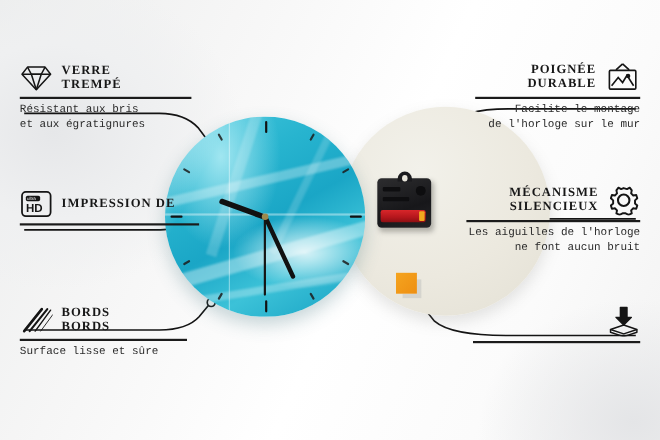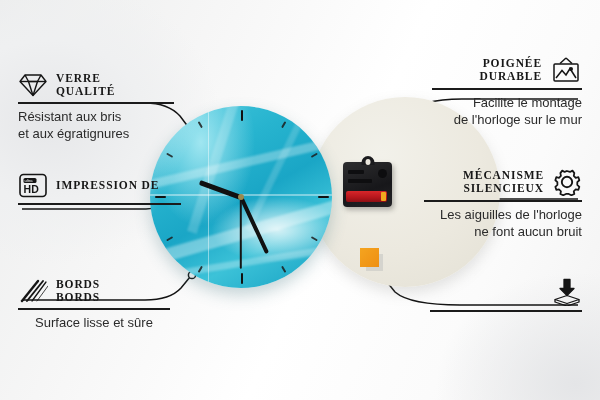--- a/index.html
+++ b/index.html
@@ -100,31 +100,31 @@
   .feat.right .head{justify-content:flex-end;}
   .titles{display:flex;flex-direction:column;line-height:1.12;}
   .titles span{
     font-family:"Liberation Serif", serif;
     font-weight:bold;font-size:11.5px;letter-spacing:.9px;color:#171717;
     white-space:nowrap;
   }
   .feat.right .titles span{text-align:right;}
   .rule{height:1.6px;background:#1b1b1b;margin-top:4px;}
   .desc{
-    margin-top:4px;font-size:13px;line-height:1.35;color:#2b2b2b;
-    font-family:Liberation Sans, sans-serif;white-space:nowrap;
+    margin-top:4px;font-size:10px;line-height:1.35;color:#2b2b2b;
+    font-family:Liberation Mono, monospace;white-space:nowrap;
   }
   .feat.right .desc{text-align:right;}
 
   .ic{flex:0 0 auto;display:block;}
 
   
-  #f-verre   {left:18px; top:58px;  width:156px;margin-top:14px;}
+  #f-verre   {left:18px; top:58px;  width:156px;}
   #f-hd      {left:18px; top:172px; width:163px;}
-  #f-bords   {left:18px; top:278px; width:152px;text-align:center;}
+  #f-bords   {left:18px; top:278px; width:152px;}
   #f-poignee {left:432px;top:56px;  width:150px;}
   #f-meca    {left:424px;top:168px; width:158px;}
   #f-entre   {left:430px;top:278px; width:152px;}
 </style>
 </head>
 <body>
 
 <div id="stage">
 
   <svg id="wires" viewBox="0 0 600 400">
@@ -195,21 +195,21 @@
         <g fill="none" stroke="#151515" stroke-width="1.4" stroke-linejoin="round">
           <path d="M7,3 L23,3 L28,9.5 L15,23.5 L2,9.5 Z"></path>
           <path d="M2,9.5 L28,9.5"></path>
             <path d="M7,3 L10.5,9.5 L15,23.5"></path>
           <path d="M23,3 L19.5,9.5 L15,23.5"></path>
             <path d="M10.5,9.5 L19.5,9.5"></path>
         </g>
       </svg>
       <div class="titles">
         <span>VERRE</span>
-        <span>QUALITÉ</span>
+        <span>TREMPÉ</span>
       </div>
     </div>
     <div class="rule"></div>
     <div class="desc">
       <div>Résistant aux bris</div>
       <div>et aux égratignures</div>
     </div>
   </div>
 
   <div class="feat left" id="f-hd">

